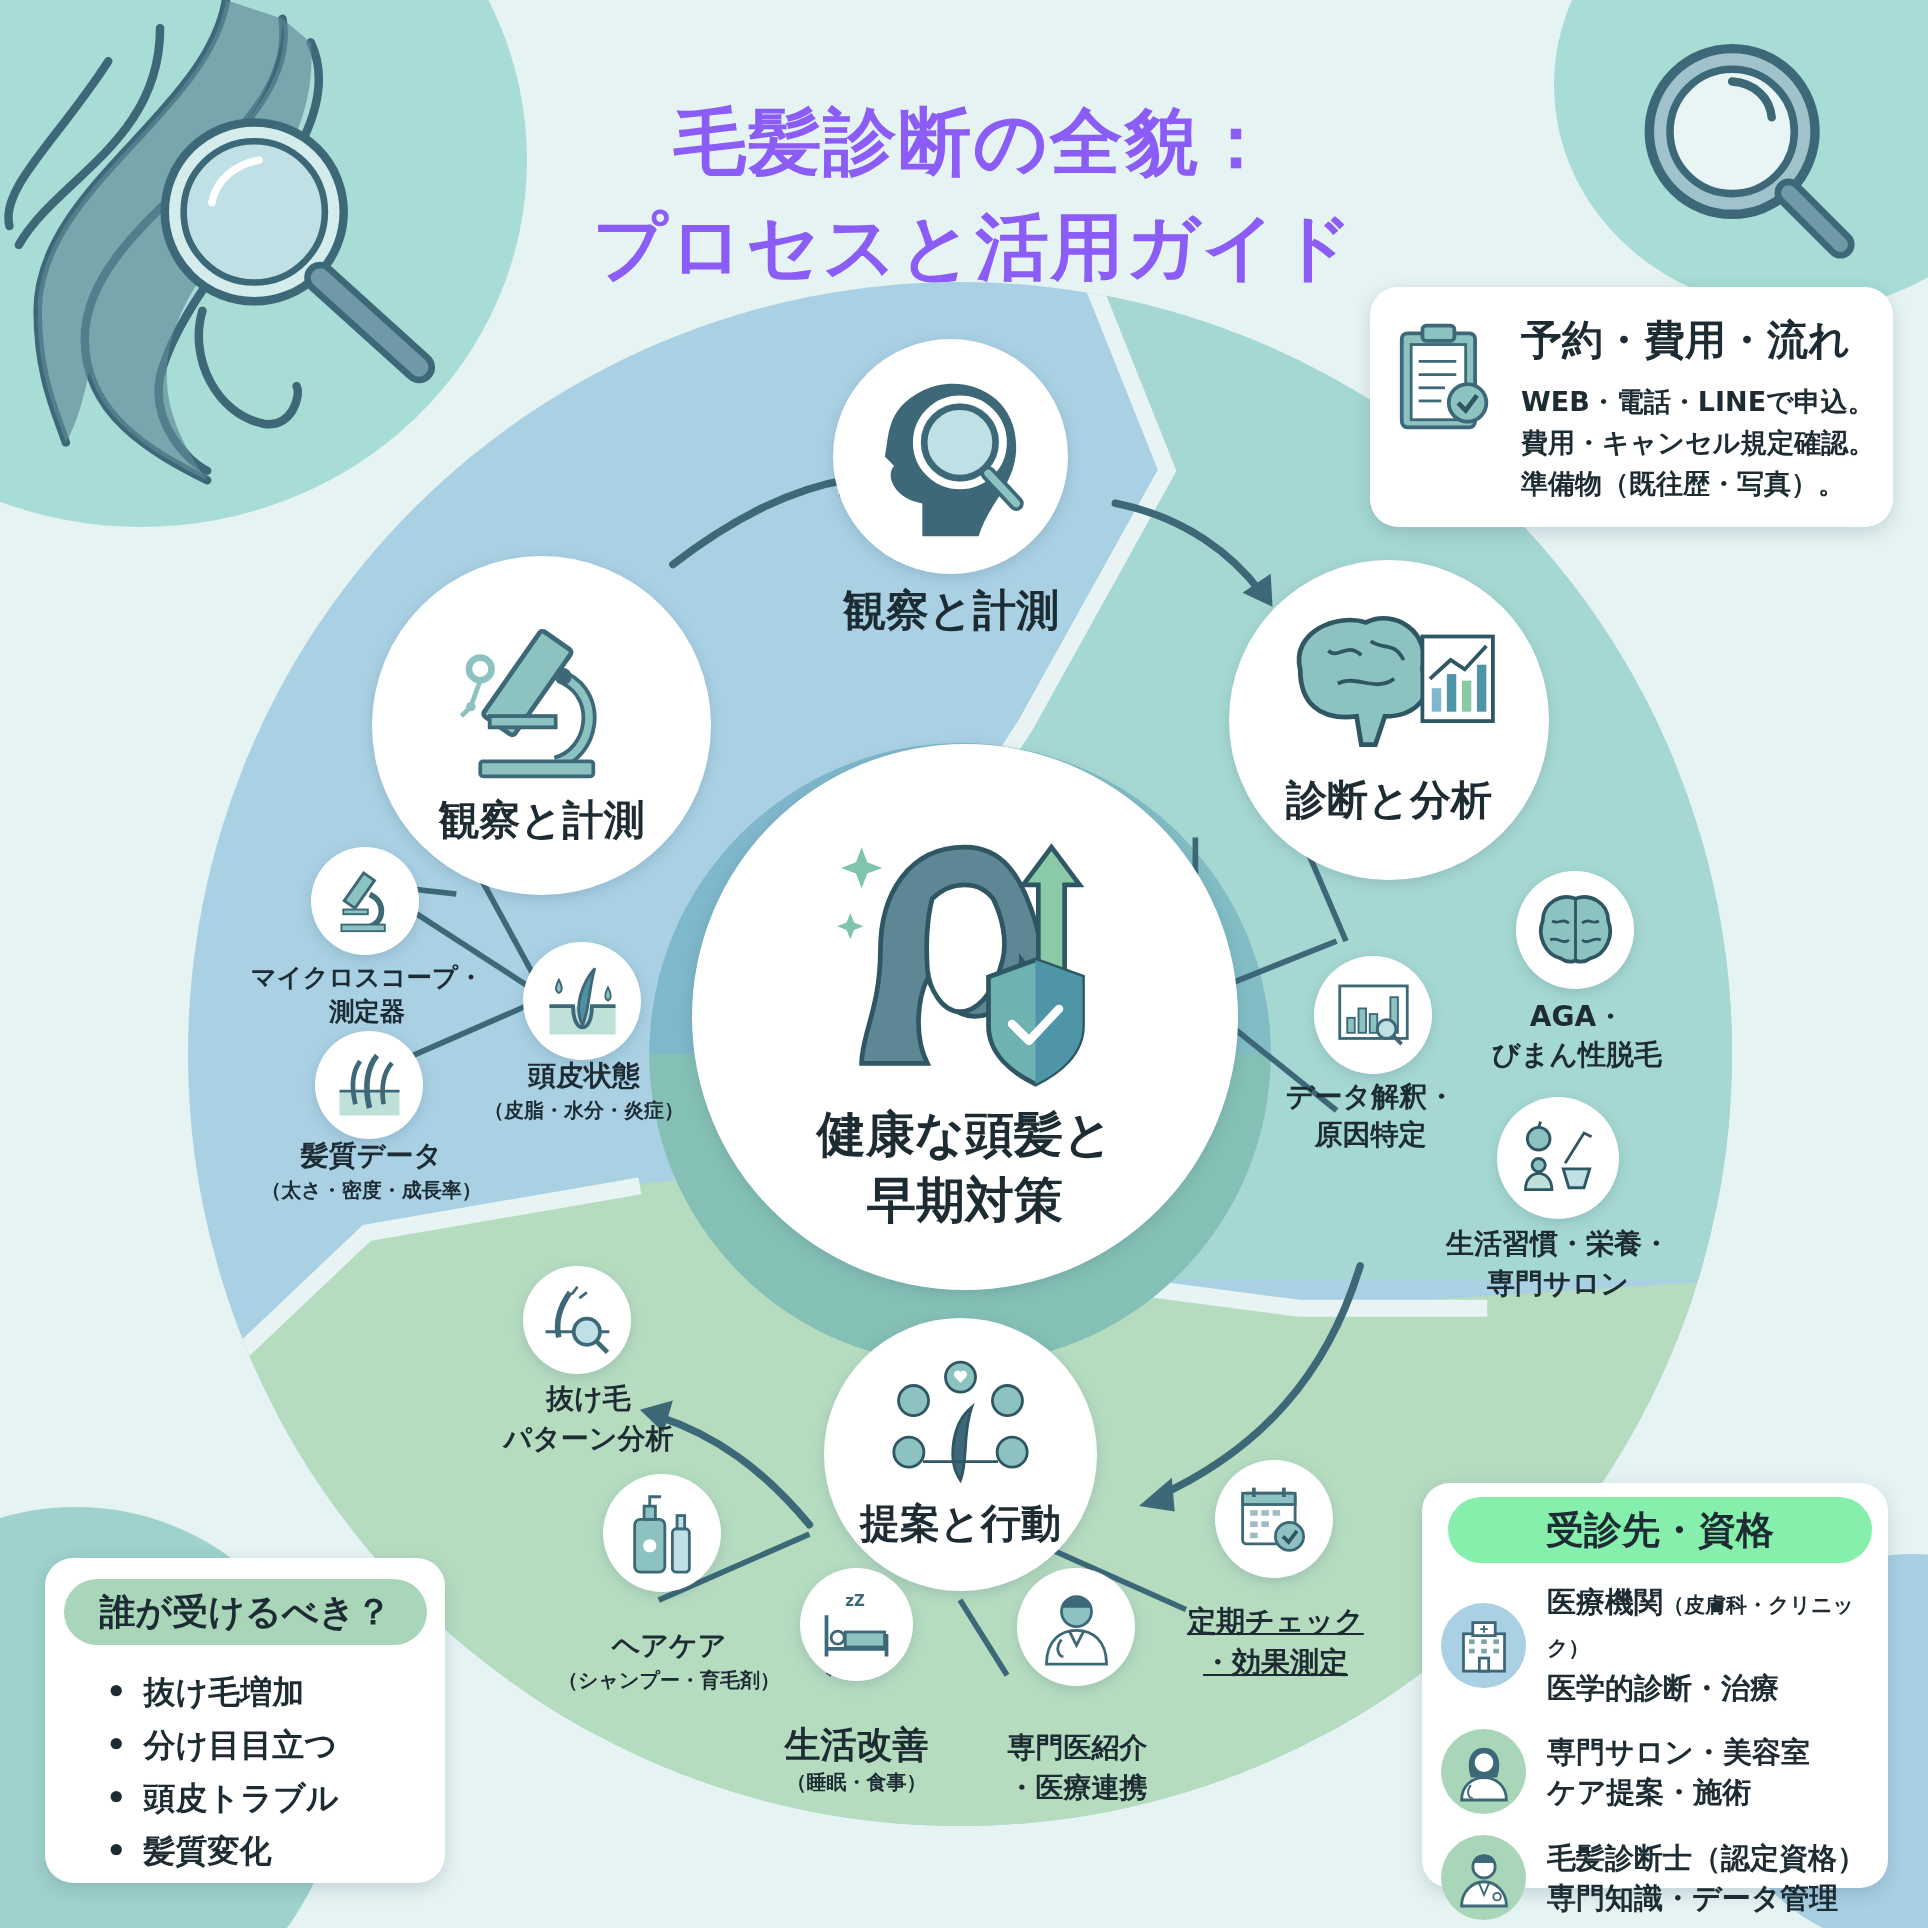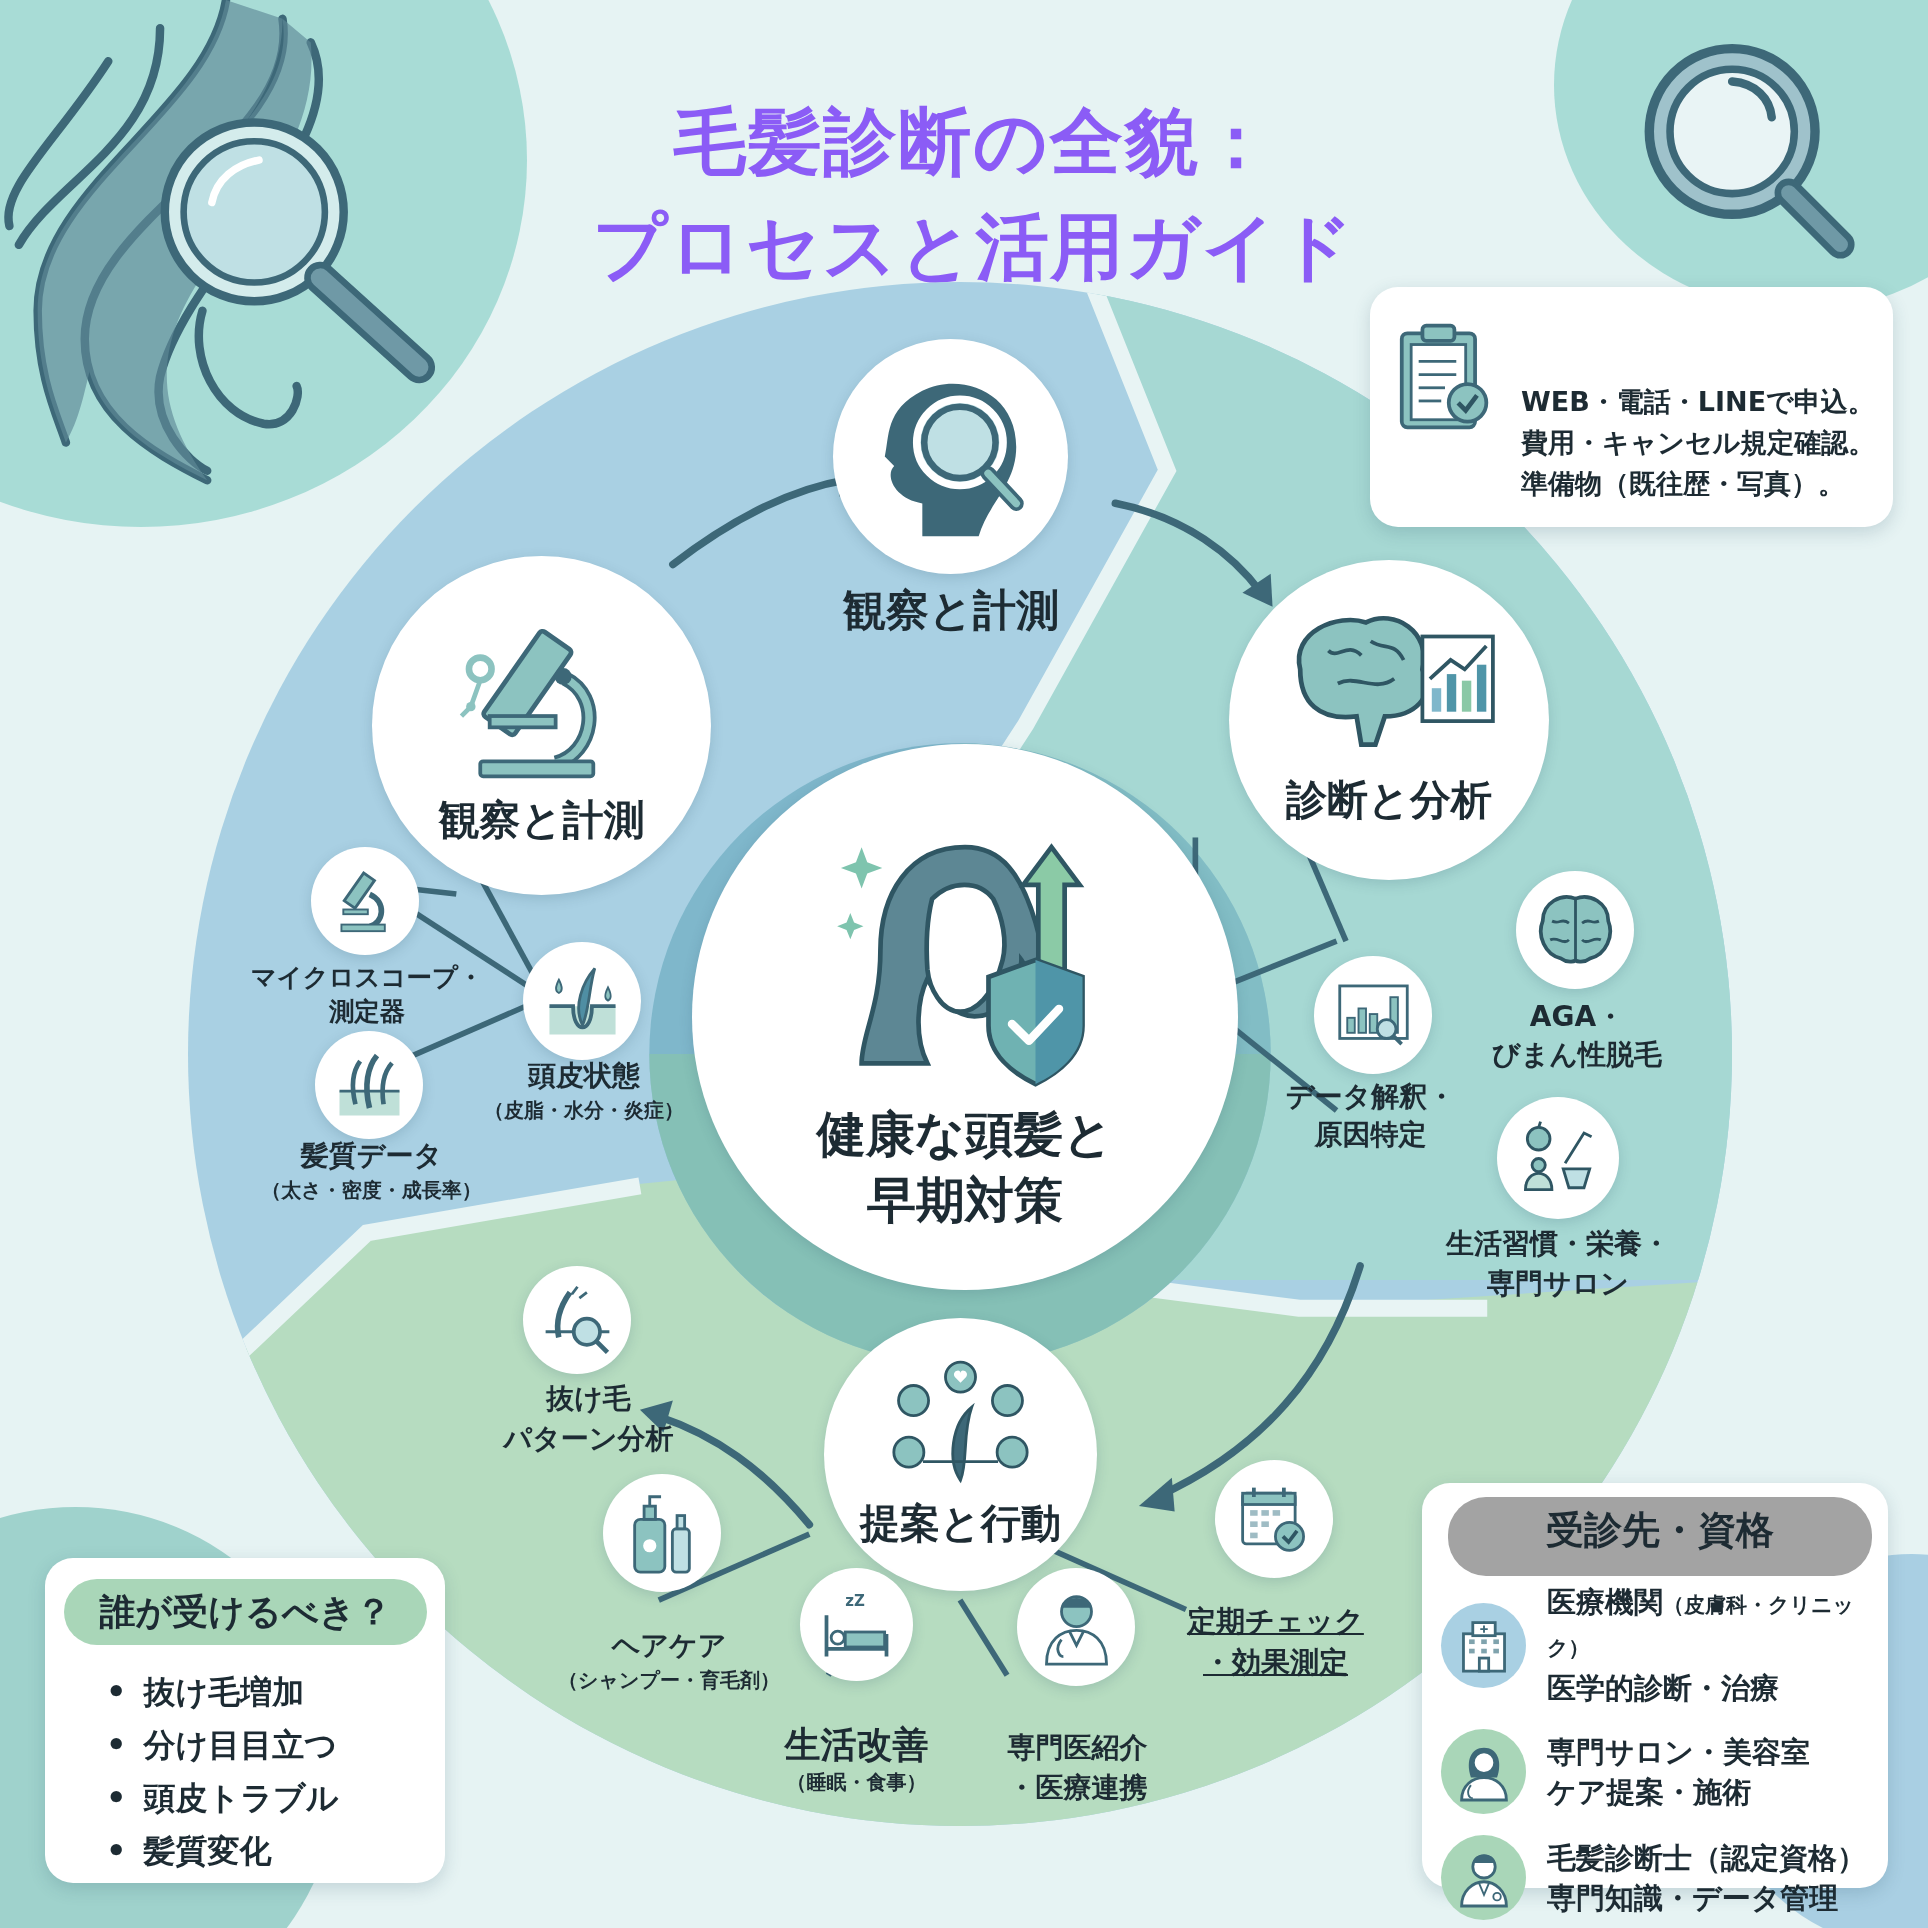--- a/index.html
+++ b/index.html
@@ -390,39 +390,40 @@
       <g stroke="#3d6878" stroke-width="3">
           <line x1="22" y1="44" x2="62" y2="44"></line>
           <line x1="22" y1="58" x2="62" y2="58"></line>
           <line x1="22" y1="72" x2="50" y2="72"></line>
           <line x1="22" y1="86" x2="46" y2="86"></line>
         </g>
       <circle cx="74" cy="88" r="20" fill="#8cc3c0" stroke="#3d6878" stroke-width="4"></circle>
       <path d="M64 88 L 72 96 L 84 80" fill="none" stroke="#2f5663" stroke-width="5"></path>
     </svg>
   </div>
+  <div style="position:absolute; left:151px; top:26px; font-size:41px; font-weight:bold;">予約・費用・流れ</div>
   <div style="position:absolute; left:151px; top:94px; font-size:27px; font-weight:bold; line-height:41px; white-space:nowrap;">
     <div>WEB・電話・LINEで申込。</div>
     <div>費用・キャンセル規定確認。</div>
     <div>準備物（既往歴・写真）。</div>
   </div>
 </div>
 
 <div class="card" style="left:45px; top:1558px; width:400px; height:325px;">
   <div class="pill" style="position:absolute; left:19px; top:21px; width:363px; height:66px; line-height:66px; background:#a9d6b8; font-size:36px;">誰が受けるべき？</div>
   <ul class="bullet-list" style="position:absolute; left:61px; top:108px;">
     <li>抜け毛増加</li>
     <li>分け目目立つ</li>
     <li>頭皮トラブル</li>
     <li>髪質変化</li>
   </ul>
 </div>
 
 <div class="card" style="left:1422px; top:1483px; width:466px; height:405px;">
-  <div class="pill" style="position:absolute; left:26px; top:14px; width:424px; height:79px; line-height:66px; background:#a3a3a3; font-size:38px;">受診先・資格</div>
+  <div class="pill" style="position:absolute; left:26px; top:14px; width:424px; height:66px; line-height:66px; background:#86efac; font-size:38px;">受診先・資格</div>
   <div style="position:absolute; left:19px; top:99px;">
     <div class="qual-row">
       <div class="qual-icon" style="background:#a9d0e3;">
         <svg width="56" height="56" viewBox="0 0 60 60">
           <rect x="8" y="18" width="44" height="40" fill="#ffffff" stroke="#3d6878" stroke-width="3"></rect>
           <rect x="18" y="6" width="24" height="14" fill="#ffffff" stroke="#3d6878" stroke-width="3"></rect>
           <path d="M30 9 L 30 17 M 26 13 L 34 13" stroke="#3d6878" stroke-width="2"></path>
           <g fill="#7fa3ad">
               <rect x="14" y="24" width="6" height="5"></rect>
               <rect x="27" y="24" width="6" height="5"></rect>

